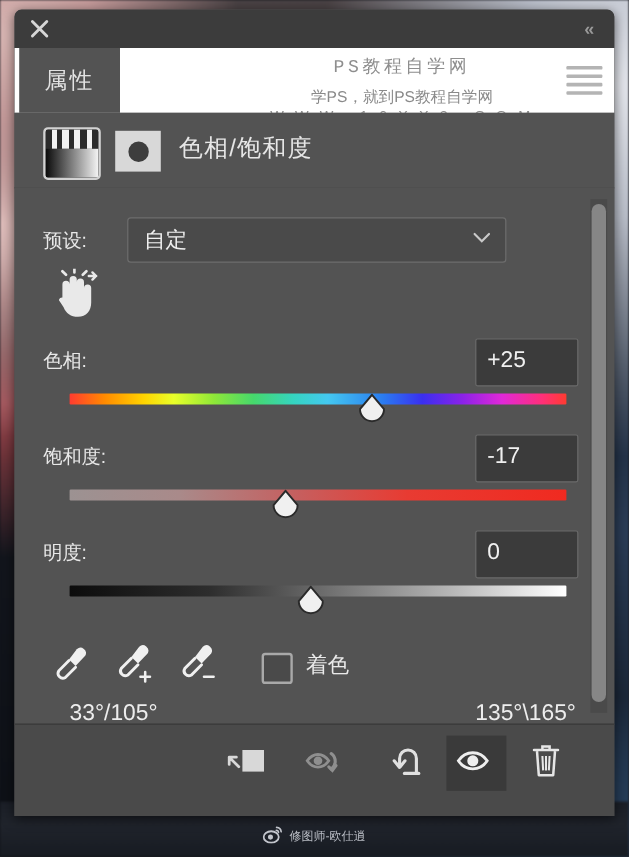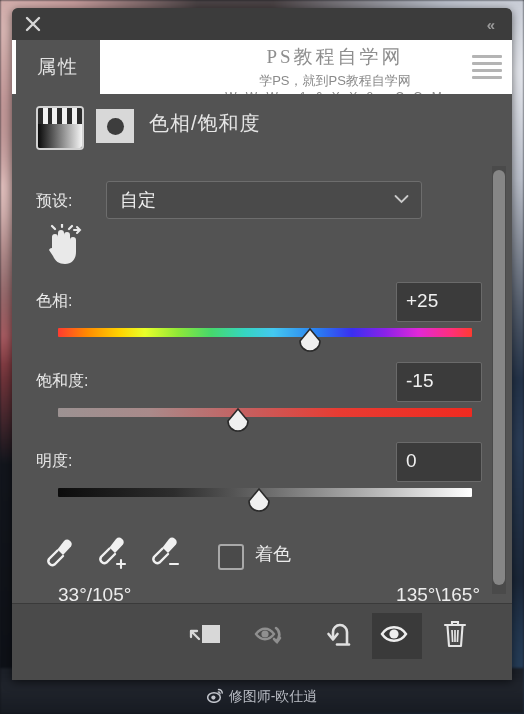--- a/index.html
+++ b/index.html
@@ -64,21 +64,21 @@
     position:absolute;right:10px;top:14px;width:30px;height:26px;cursor:pointer;
     display:flex;flex-direction:column;justify-content:center;gap:4px;
   }
   .menu-btn i{display:block;height:3px;background:#b4b4b4;border-radius:1px;}
 
   
   .watermark{
     position:absolute;right:52px;top:2px;width:250px;text-align:center;
     pointer-events:none;user-select:none;
   }
-  .wm1{font-family:Liberation Serif, serif;font-size:19px;color:#8e8e8e;letter-spacing:3px;line-height:30px;}
+  .wm1{font-family:Liberation Mono, monospace;font-size:15px;color:#8e8e8e;letter-spacing:3px;line-height:30px;}
   .wm2{font-size:13px;color:#8a8a8a;line-height:17px;letter-spacing:0px;}
   .wm3{font-size:12px;color:#8a8a8a;line-height:17px;letter-spacing:3px;}
   .wm4{font-size:11px;color:#6f6f6f;line-height:16px;}
 
   
   .adjhead{
     height:62px;background:#535353;position:relative;
     border-bottom:1px solid #3f3f3f;
   }
   .adj-thumb{
@@ -167,21 +167,21 @@
 
   
   .scrolltrack{position:absolute;right:6px;top:10px;width:14px;bottom:10px;background:#4a4a4a;}
   .scrollthumb{position:absolute;right:7px;top:14px;width:12px;height:415px;
     background:#868686;border-radius:6px;cursor:grab;}
 
   
   .pagewm{
     position:absolute;left:0;right:0;bottom:6px;height:22px;
     display:flex;align-items:center;justify-content:center;gap:5px;
-    color:#b9bcc4;font-size:14px;user-select:none;
+    color:#b9bcc4;font-size:10px;user-select:none;
   }
 </style>
 </head>
 <body>
 
 <div id="backdrop"></div>
 <div id="backdrop-bottom"></div>
 
 <div id="panel">
 
@@ -252,21 +252,21 @@
     </div>
     <div class="track hue" style="left:46px;top:172px;width:414px;"></div>
     <div class="thumb" style="left:285px;top:172px;">
       <svg width="26" height="25" viewBox="0 0 26 25" aria-hidden="true">
         <path d="M13 1 L23 13 a8 8 0 0 1 -20 0 Z" fill="#f0f0f0" stroke="#2a2a2a" stroke-width="1.6"></path>
       </svg>
     </div>
 
     <div class="lbl" style="position:absolute;left:24px;top:215px;">饱和度:</div>
     <div class="numbox" style="left:384px;top:206px;">
-      <span>-15</span>
+      <span>-17</span>
     </div>
     <div class="track sat" style="left:46px;top:252px;width:414px;"></div>
     <div class="thumb" style="left:213px;top:252px;">
       <svg width="26" height="25" viewBox="0 0 26 25" aria-hidden="true">
         <path d="M13 1 L23 13 a8 8 0 0 1 -20 0 Z" fill="#f0f0f0" stroke="#2a2a2a" stroke-width="1.6"></path>
       </svg>
     </div>
 
     <div class="lbl" style="position:absolute;left:24px;top:295px;">明度:</div>
     <div class="numbox" style="left:384px;top:286px;">

